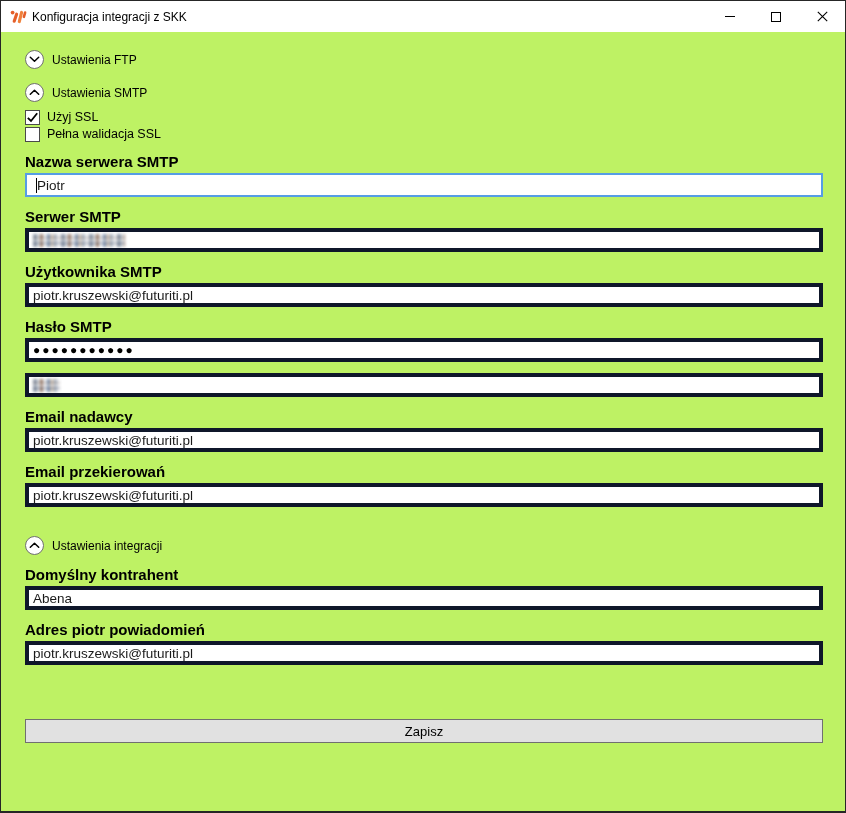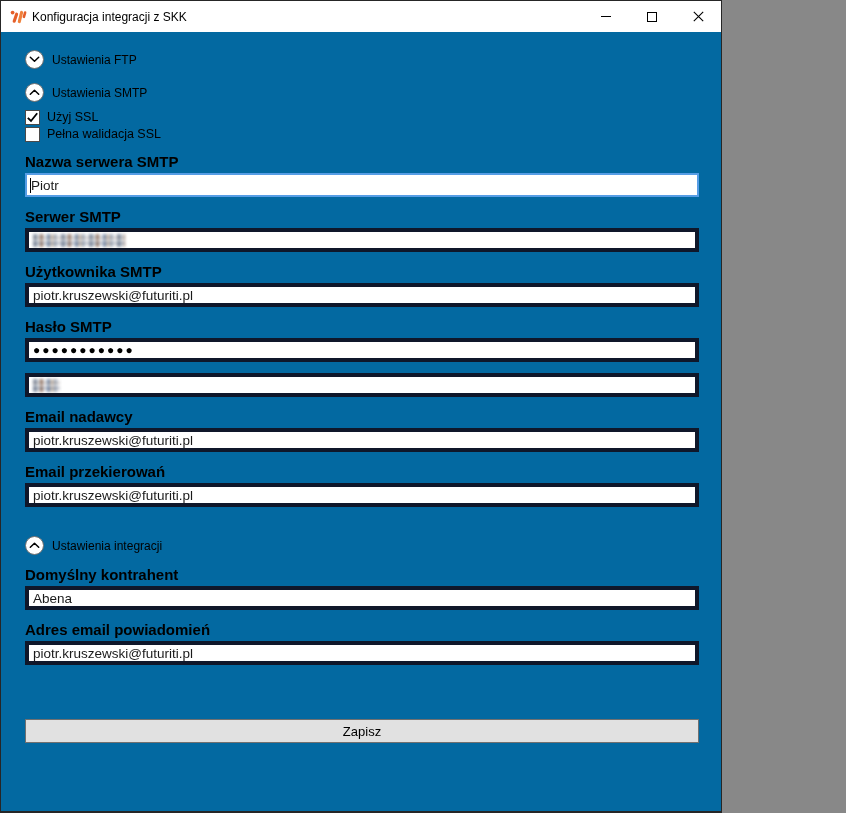--- a/index.html
+++ b/index.html
@@ -1,22 +1,22 @@
 <!DOCTYPE html>
 <html lang="pl"><head>
 <meta charset="utf-8">
 <style>
   * { box-sizing: border-box; margin: 0; padding: 0; }
   html, body { background: #888; }
   body { font-family: "Liberation Sans", sans-serif; }
 
   .window {
     position: relative;
-    width: 722px; height: 813px;
-    background: #0369a1;
+    width: 846px; height: 813px;
+    background: #bef264;
     border: 1px solid #262626;
     border-bottom-width: 2px;
     overflow: hidden;
   }
 
   
   .titlebar {
     height: 31px;
     display: flex; align-items: center;
     background: #fff;
@@ -68,21 +68,21 @@
     color: #000; margin-bottom: 3px;
   }
   .textbox {
     height: 24px; width: 100%;
     border: 4px solid #0f172a; background: #fff;
     display: flex; align-items: center;
     padding: 0 4px;
     font-size: 13.5px; color: #1a1a1a;
     overflow: hidden; white-space: nowrap;
   }
-  .textbox.focused { border: 2px solid #569de5; padding: 0 3px; }
+  .textbox.focused { border: 2px solid #569de5; padding: 0 9px; }
   .caret { width: 1px; height: 15px; background: #000; flex: 0 0 auto; }
 
   .password-value { letter-spacing: 2px; font-size: 12px; color: #000; }
 
   
   .redacted {
     display: inline-block; height: 13px; border-radius: 1px;
     filter: blur(1.4px);
     background-image:
       repeating-linear-gradient(0deg,
@@ -224,21 +224,21 @@
     </div>
 
     <div class="group">
       <div class="field-label">Domyślny kontrahent</div>
       <div class="textbox">
         <span>Abena</span>
       </div>
     </div>
 
     <div class="group">
-      <div class="field-label">Adres email powiadomień</div>
+      <div class="field-label">Adres piotr powiadomień</div>
       <div class="textbox">
         <span>piotr.kruszewski@futuriti.pl</span>
       </div>
     </div>
 
     <div class="save-button">Zapisz</div>
 
   </div>
 </div>
 

